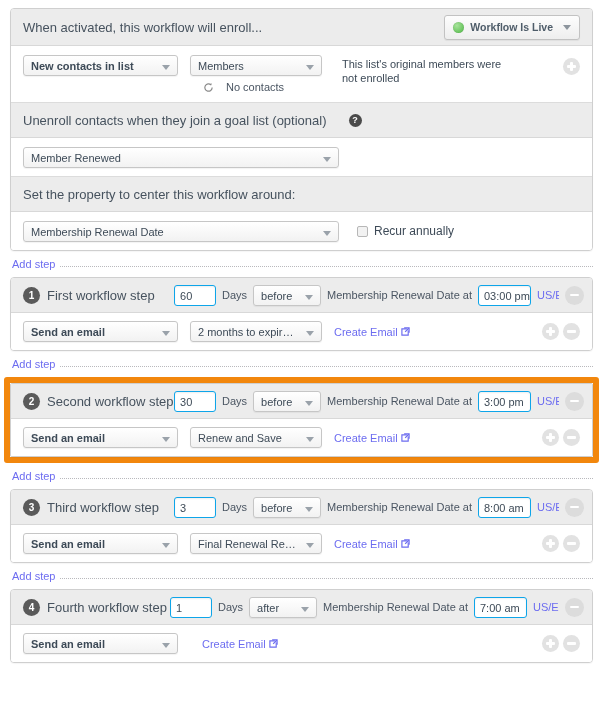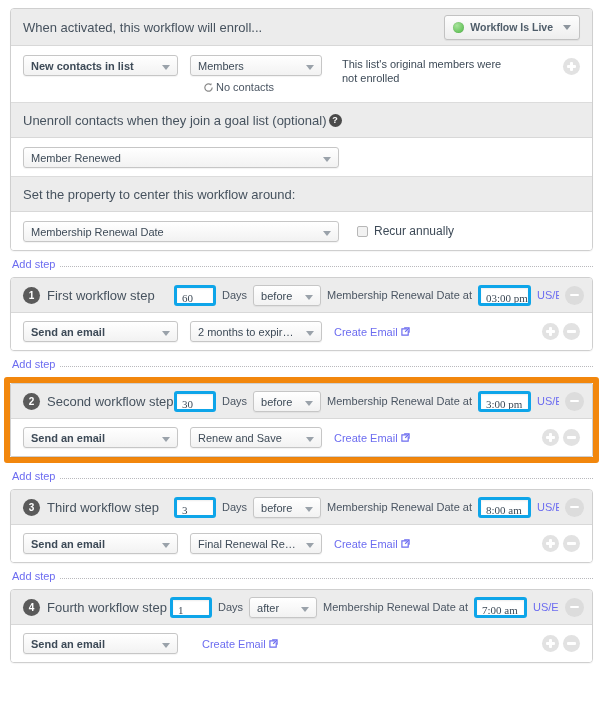--- a/index.html
+++ b/index.html
@@ -85,32 +85,31 @@
   }
   .sel-w160 { width: 155px; font-weight: bold; }
   .sel-w150 { width: 132px; }
   .sel-w316 { width: 316px; }
   .sel-w90  { width: 68px; }
 
   
   .tin {
     height: 21px;
     line-height: 21px;
-    border: 3px solid #0ea5e9;
+    border: 1px solid #0ea5e9;
     border-radius: 3px;
     background: #fff;
     box-shadow: inset 0 1px 2px rgba(0,0,0,0.07);
     font-size: 11px;
     color: #3d4a57;
     padding: 0 5px;
     box-sizing: border-box;
     display: inline-block;
     white-space: nowrap;
     overflow: hidden;
-    font-family: Liberation Serif, serif;
   }
   .tin-num { width: 42px; }
   .tin-time { width: 53px; }
 
   
   .live-badge {
     display: flex;
     align-items: center;
     gap: 6px;
     height: 23px;
@@ -253,21 +252,21 @@
     border: 6px solid #f2870d;
     border-radius: 3px;
     padding: 0;
     margin: 0 -6px;
   }
   .hl .step-panel { border-radius: 2px; }
 
   .refresh-line {
     display: flex;
     align-items: center;
-    gap: 2px;
+    gap: 12px;
     font-size: 11px;
     color: #4a5562;
     margin-top: 5px;
     margin-left: 13px;
   }
   .note {
     font-size: 11px;
     line-height: 14px;
     color: #3d4a57;
     max-width: 175px;
@@ -282,21 +281,21 @@
   .sec-head {
     background: #ececec;
     border-top: 1px solid #dcdcdc;
     border-bottom: 1px solid #d8d8d8;
     height: 34px;
     display: flex;
     align-items: center;
     padding: 0 12px;
     font-size: 13px;
     color: #46525e;
-    gap: 2px;
+    gap: 22px;
   }
   .chk {
     width: 11px; height: 11px;
     border: 1px solid #b7b7b7;
     background: #f2f2f2;
     border-radius: 2px;
     display: inline-block;
     box-sizing: border-box;
   }
   .chk-label {

